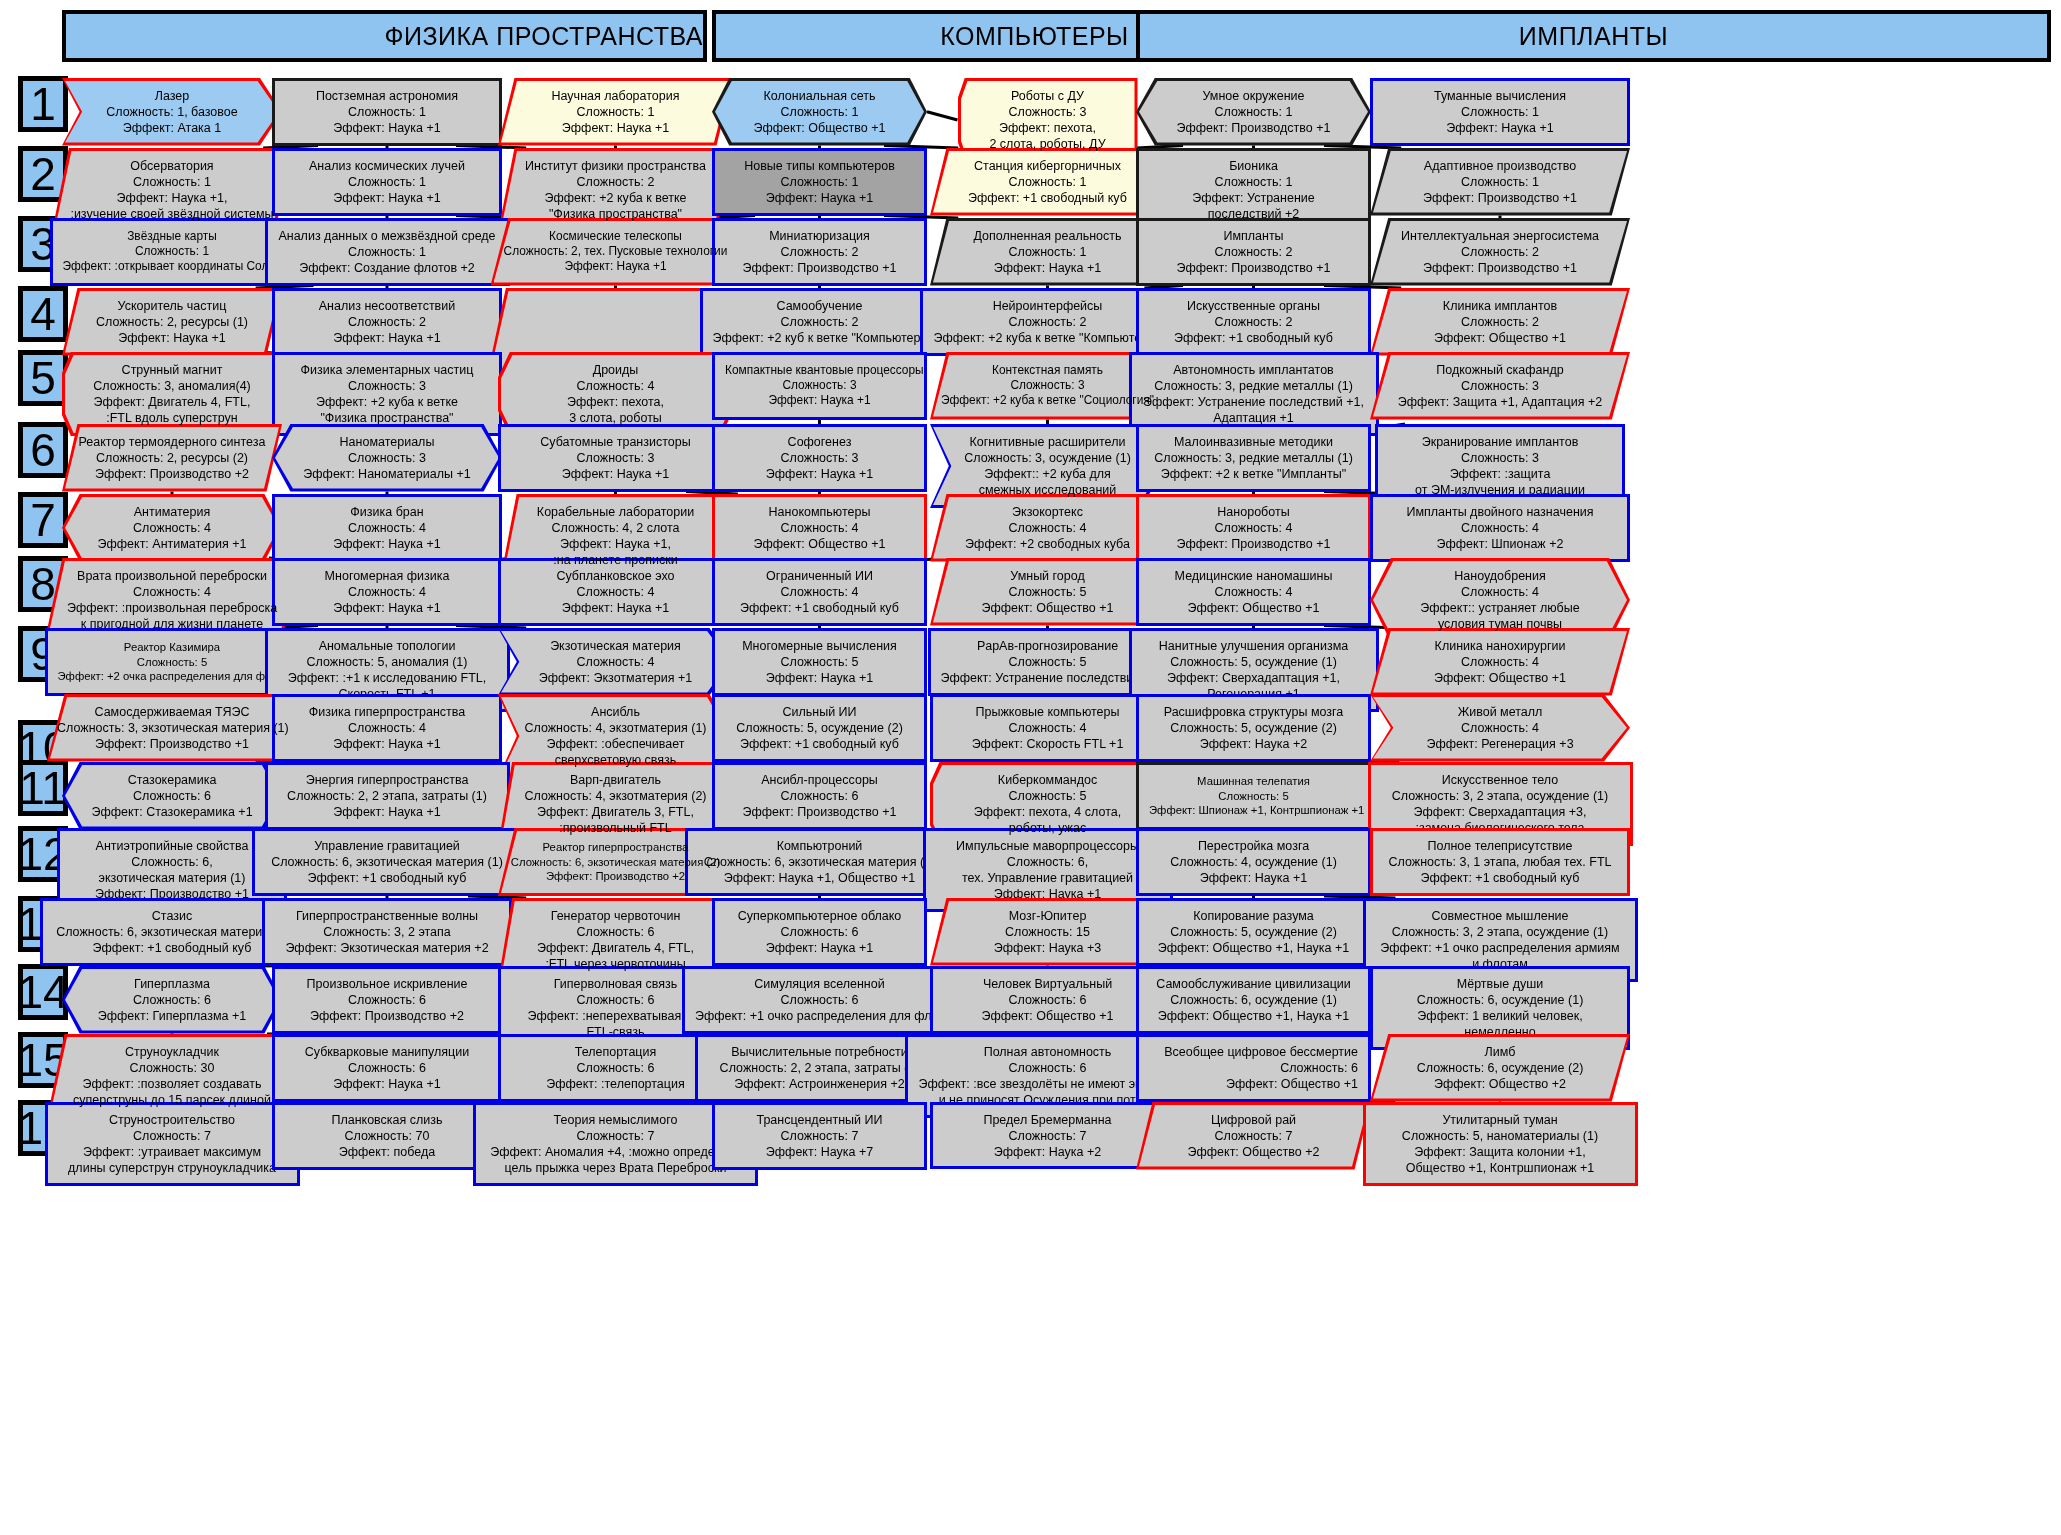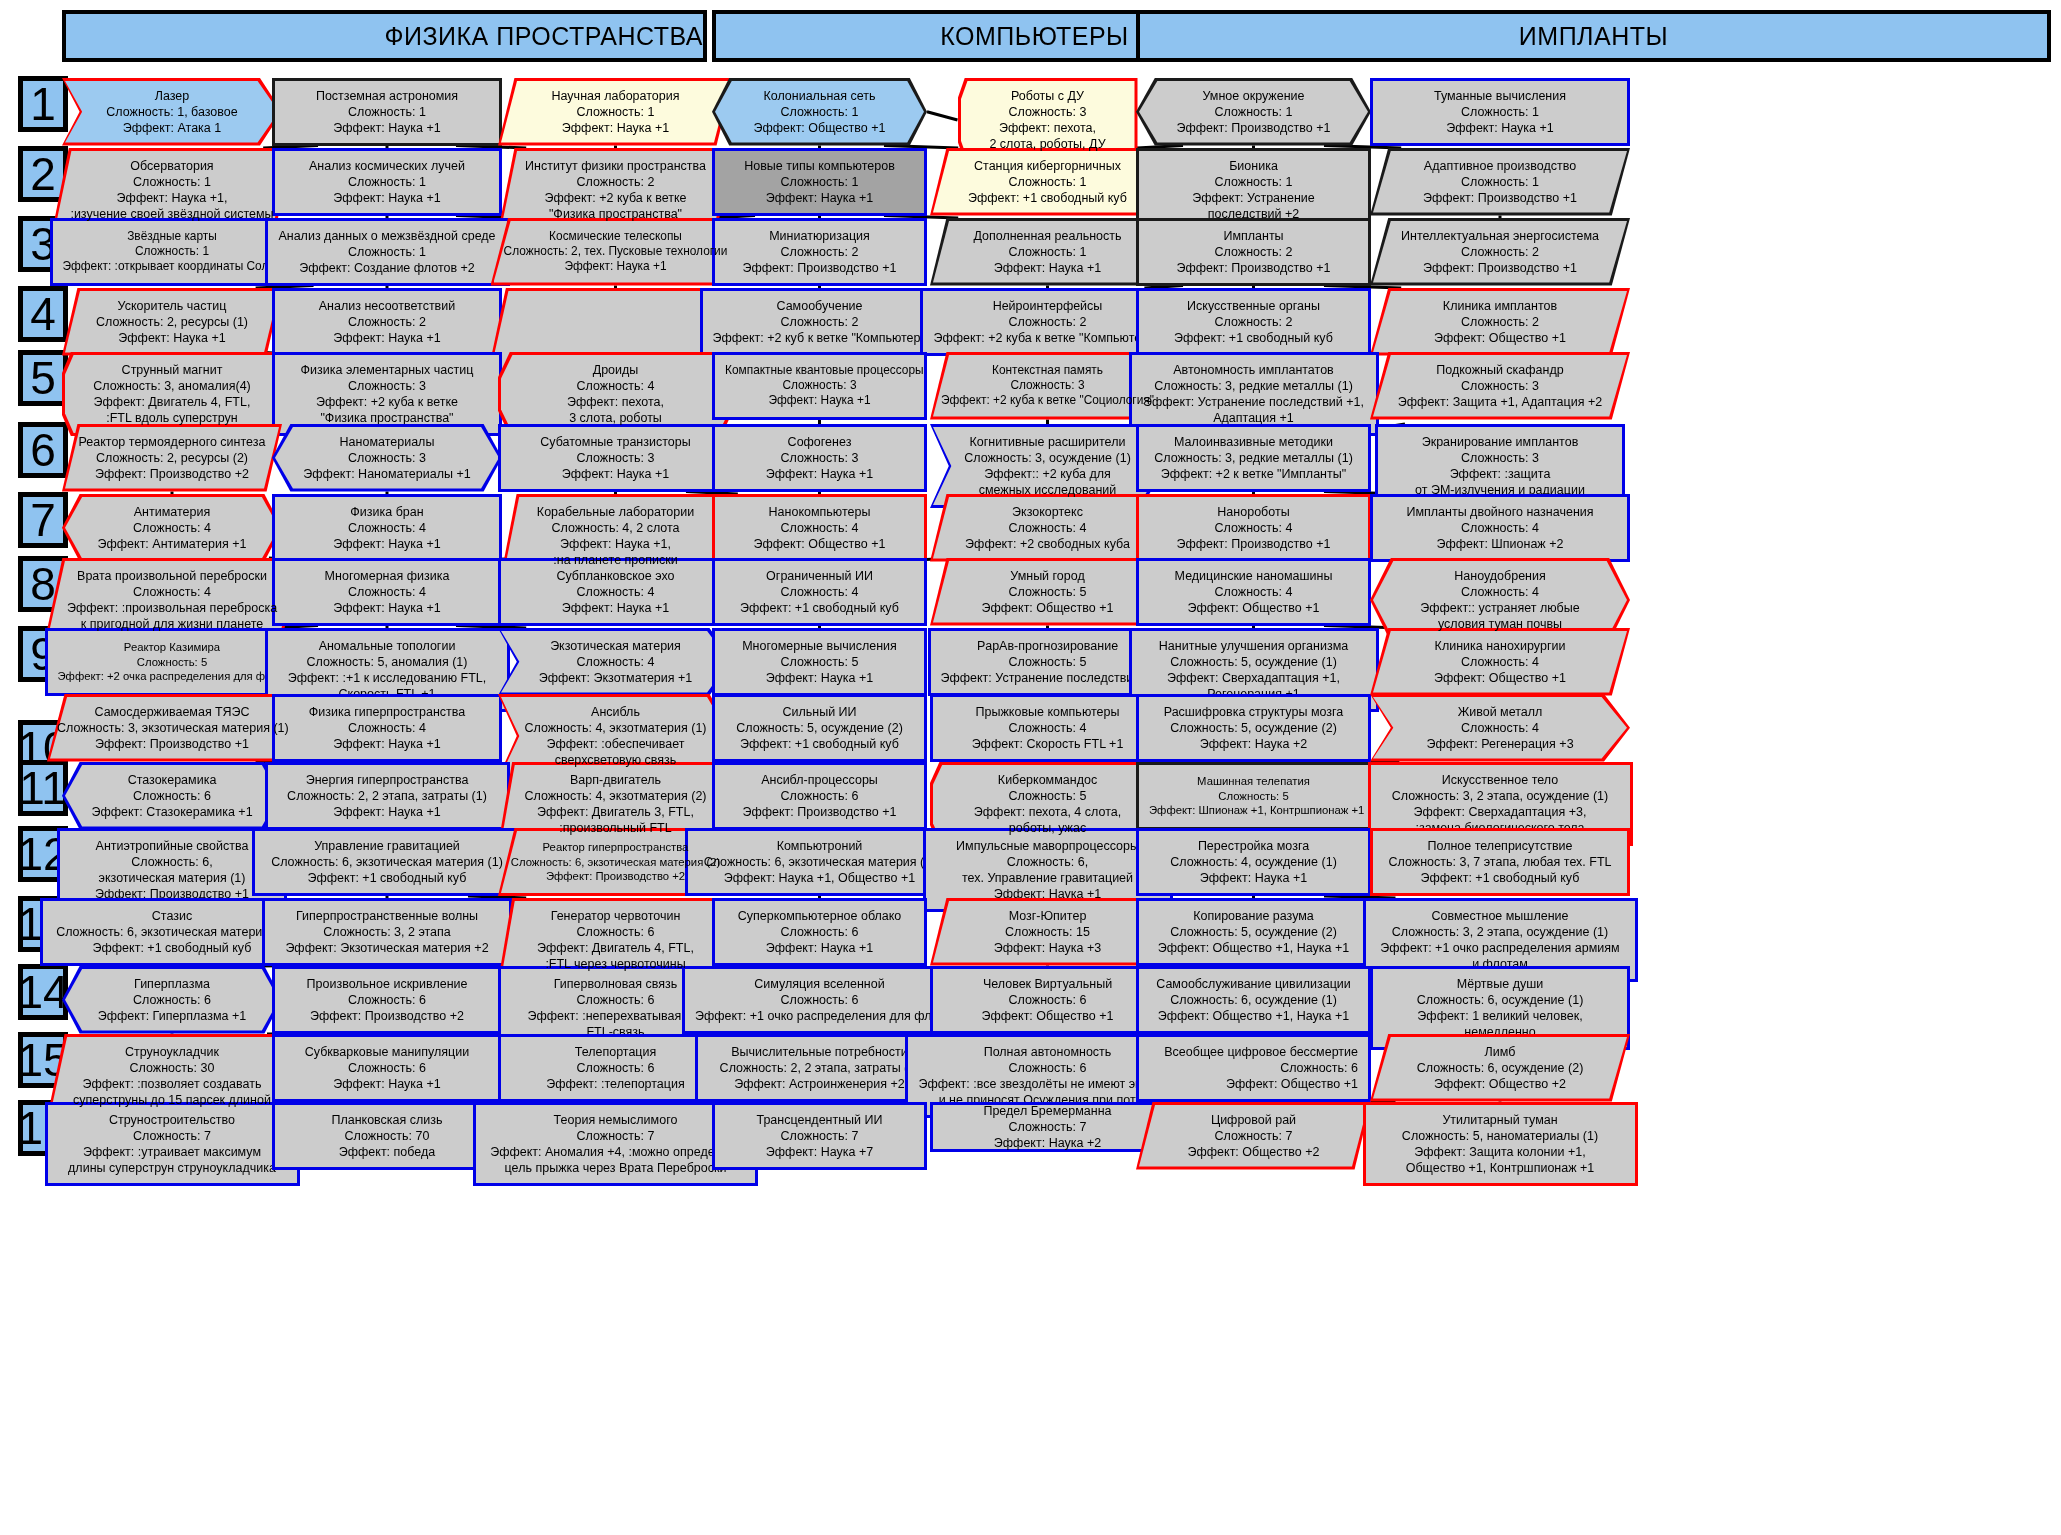--- a/index.html
+++ b/index.html
@@ -896,21 +896,21 @@
       <div class="node f-grey" id="n83" style="left: 1136px; top: 828px; width: 235px; height: 68px; border: 3px solid rgb(0, 0, 232);">
         <div class="inner">
           <span class="t ttl">Перестройка мозга</span>
           <span class="t">Сложность: 4, осуждение (1)</span>
           <span class="t">Эффект: Наука +1</span>
         </div>
       </div>
       <div class="node f-grey" id="n84" style="left: 1370px; top: 828px; width: 260px; height: 68px; border: 3px solid rgb(255, 0, 0);">
         <div class="inner">
           <span class="t ttl">Полное телеприсутствие</span>
-          <span class="t">Сложность: 3, 7 этапа, любая тех. FTL</span>
+          <span class="t">Сложность: 3, 1 этапа, любая тех. FTL</span>
           <span class="t">Эффект: +1 свободный куб</span>
         </div>
       </div>
       <div class="node f-grey" id="n85" style="left: 39.5px; top: 898px; width: 265px; height: 67.5px; border: 3px solid rgb(0, 0, 232);">
         <div class="inner">
           <span class="t ttl">Стазис</span>
           <span class="t">Сложность: 6, экзотическая материя (1)</span>
           <span class="t">Эффект: +1 свободный куб</span>
         </div>
       </div>
@@ -1093,21 +1093,21 @@
           <span class="t">цель прыжка через Врата Переброски</span>
         </div>
       </div>
       <div class="node f-grey" id="n109" style="left: 712px; top: 1102px; width: 215px; height: 67.5px; border: 3px solid rgb(0, 0, 232);">
         <div class="inner">
           <span class="t ttl">Трансцендентный ИИ</span>
           <span class="t">Сложность: 7</span>
           <span class="t">Эффект: Наука +7</span>
         </div>
       </div>
-      <div class="node f-grey" id="n110" style="left: 930px; top: 1102px; width: 235px; height: 50px; border: 3px solid rgb(0, 0, 232);">
+      <div class="node f-grey" id="n110" style="left: 930px; top: 1102px; width: 235px; height: 67px; border: 3px solid rgb(0, 0, 232);">
         <div class="inner">
           <span class="t ttl">Предел Бремерманна</span>
           <span class="t">Сложность: 7</span>
           <span class="t">Эффект: Наука +2</span>
         </div>
       </div>
       <div class="node shaped" id="n111" style="left: 1136px; top: 1102px; width: 235px; height: 67.5px;">
         <div class="bg" style="background: rgb(255, 0, 0); clip-path: polygon(7% 0%, 100% 0%, 93% 100%, 0% 100%);"></div>
         <div class="bg" style="left: 3px; top: 3px; width: calc(100% - 6px); height: calc(100% - 6px); background: rgb(204, 204, 204); clip-path: polygon(7% 0%, 100% 0%, 93% 100%, 0% 100%);"></div>
         <div class="inner">

